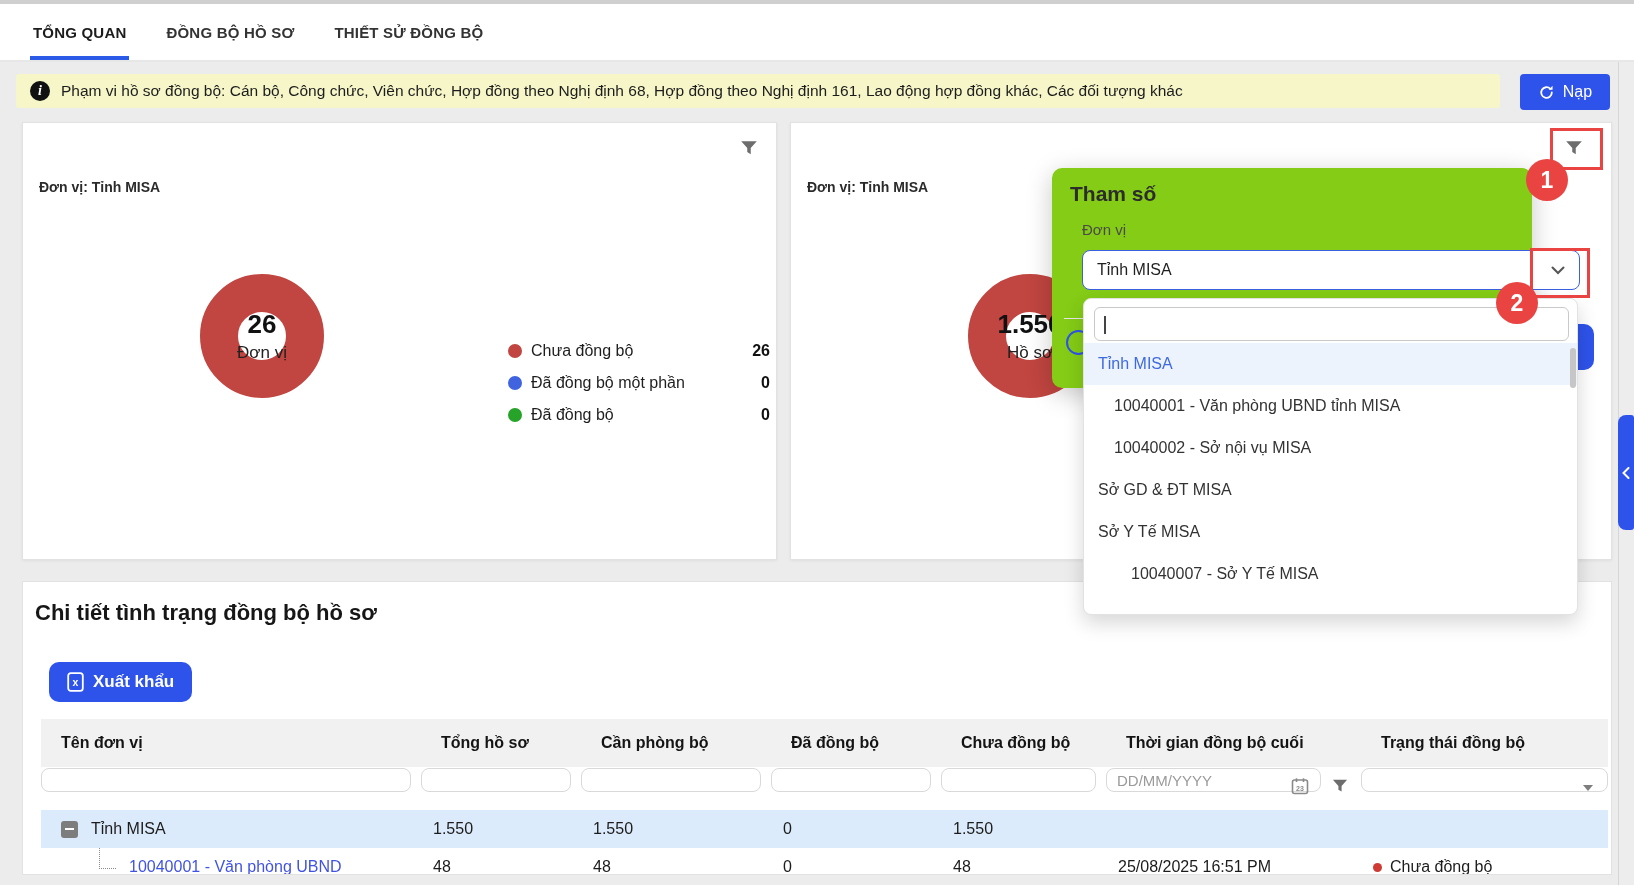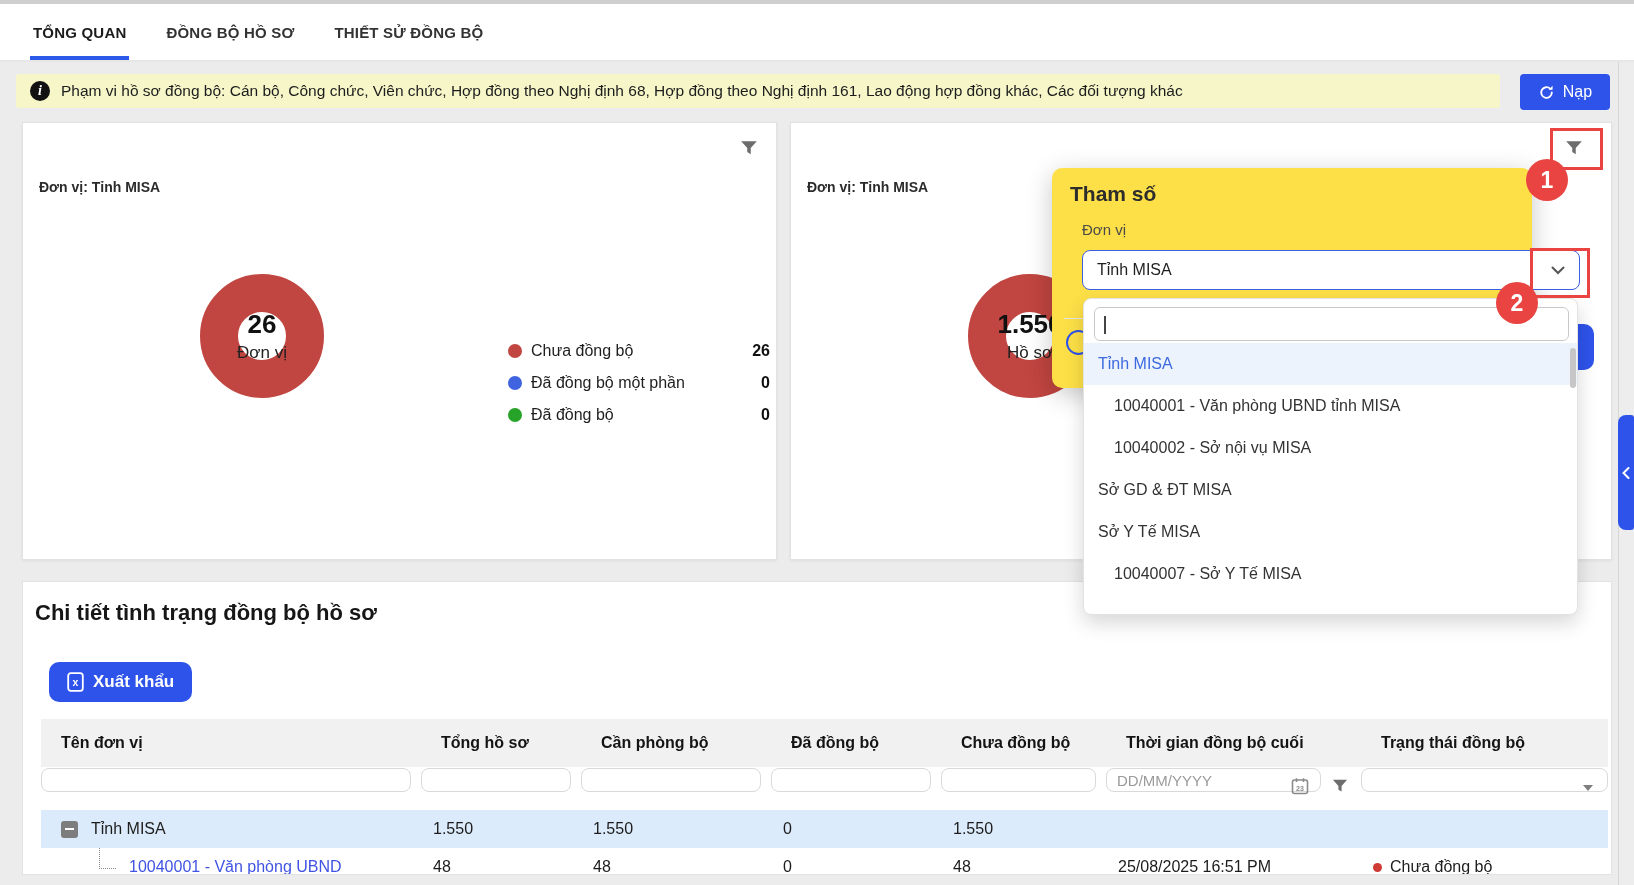--- a/index.html
+++ b/index.html
@@ -32,37 +32,37 @@
   .donut-center { position:absolute; left:177px; top:151px; width:200px; height:200px; margin:-38px 0 0 -38px; display:flex; flex-direction:column; align-items:center; justify-content:center; gap:3px; }
   .donut-center .val { font-size:26px; font-weight:700; color:#111; }
   .donut-center .lbl { font-size:17px; color:#222; }
 
   .legend { position:absolute; left:485px; top:212px; width:262px; }
   .legend-row { display:flex; align-items:center; height:32px; gap:9px; font-size:16px; color:#1e1e1e; }
   .legend-dot { width:14px; height:14px; border-radius:50%; flex:none; }
   .legend-val { margin-left:auto; font-weight:700; color:#111; }
 
   
-  .popup { position:absolute; left:1052px; top:168px; width:480px; height:220px; background:#fde047; border-radius:10px; box-shadow:0 6px 26px rgba(0,0,0,.22); z-index:40; }
+  .popup { position:absolute; left:1052px; top:168px; width:480px; height:220px; background:#84cc16; border-radius:10px; box-shadow:0 6px 26px rgba(0,0,0,.22); z-index:40; }
   .popup-title { position:absolute; left:18px; top:14px; font-size:21px; font-weight:700; color:#2c2c2c; }
   .popup-label { position:absolute; left:30px; top:53px; font-size:15px; color:#4a4a4a; }
   .popup-select { position:absolute; left:30px; top:82px; width:498px; height:40px; border:1.5px solid #3a5fe0; border-radius:8px; display:flex; align-items:center; padding:0 14px; font-size:16px; color:#1f1f1f; cursor:pointer; background:#fff; }
   .popup-select .chev { margin-left:auto; display:flex; }
   .popup-divider { position:absolute; left:12px; top:150px; width:270px; border-top:1px solid #e6e6e6; }
   .popup-refresh { position:absolute; left:14px; top:162px; width:25px; height:25px; border:2.5px solid #2e53ea; border-radius:50%; }
   .popup-apply { position:absolute; left:428px; top:156px; width:114px; height:46px; border-radius:10px; background:#2e53ea; }
 
   
   .dropdown { position:absolute; left:1083px; top:298px; width:495px; height:317px; background:#fff; border:1px solid #e2e2e2; border-radius:8px; box-shadow:0 8px 20px rgba(0,0,0,.16); z-index:50; overflow:hidden; }
   .dd-search { position:absolute; left:10px; top:8px; width:475px; height:34px; border:1px solid #c9c9c9; border-radius:6px; background:#fff; }
   .dd-cursor { position:absolute; left:9px; top:8px; width:1.5px; height:18px; background:#444; }
   .dd-options { position:absolute; left:0; right:0; top:44px; }
   .dd-opt { height:42px; display:flex; align-items:center; font-size:16px; color:#333; padding-left:14px; cursor:pointer; }
   .dd-opt.lv1 { padding-left:30px; }
-  .dd-opt.lv2 { padding-left:30px; }
+  .dd-opt.lv2 { padding-left:47px; }
   .dd-opt.selected { background:#edf3fd; color:#3e6ae0; }
   .dd-thumb { position:absolute; right:1px; top:49px; width:6px; height:40px; background:#c6c6c6; border-radius:3px; }
 
   
   .ann-rect { position:absolute; border:3px solid #e94442; z-index:60; }
   .ann-rect.r1 { left:1550px; top:128px; width:53px; height:42px; }
   .ann-rect.r2 { left:1530px; top:248px; width:60px; height:50px; }
   .ann-badge { position:absolute; width:42px; height:42px; border-radius:50%; background:#e94442; color:#fff; font-size:23px; font-weight:700; display:flex; align-items:center; justify-content:center; z-index:61; }
   .ann-badge.b1 { left:1526px; top:159px; }
   .ann-badge.b2 { left:1496px; top:282px; }

